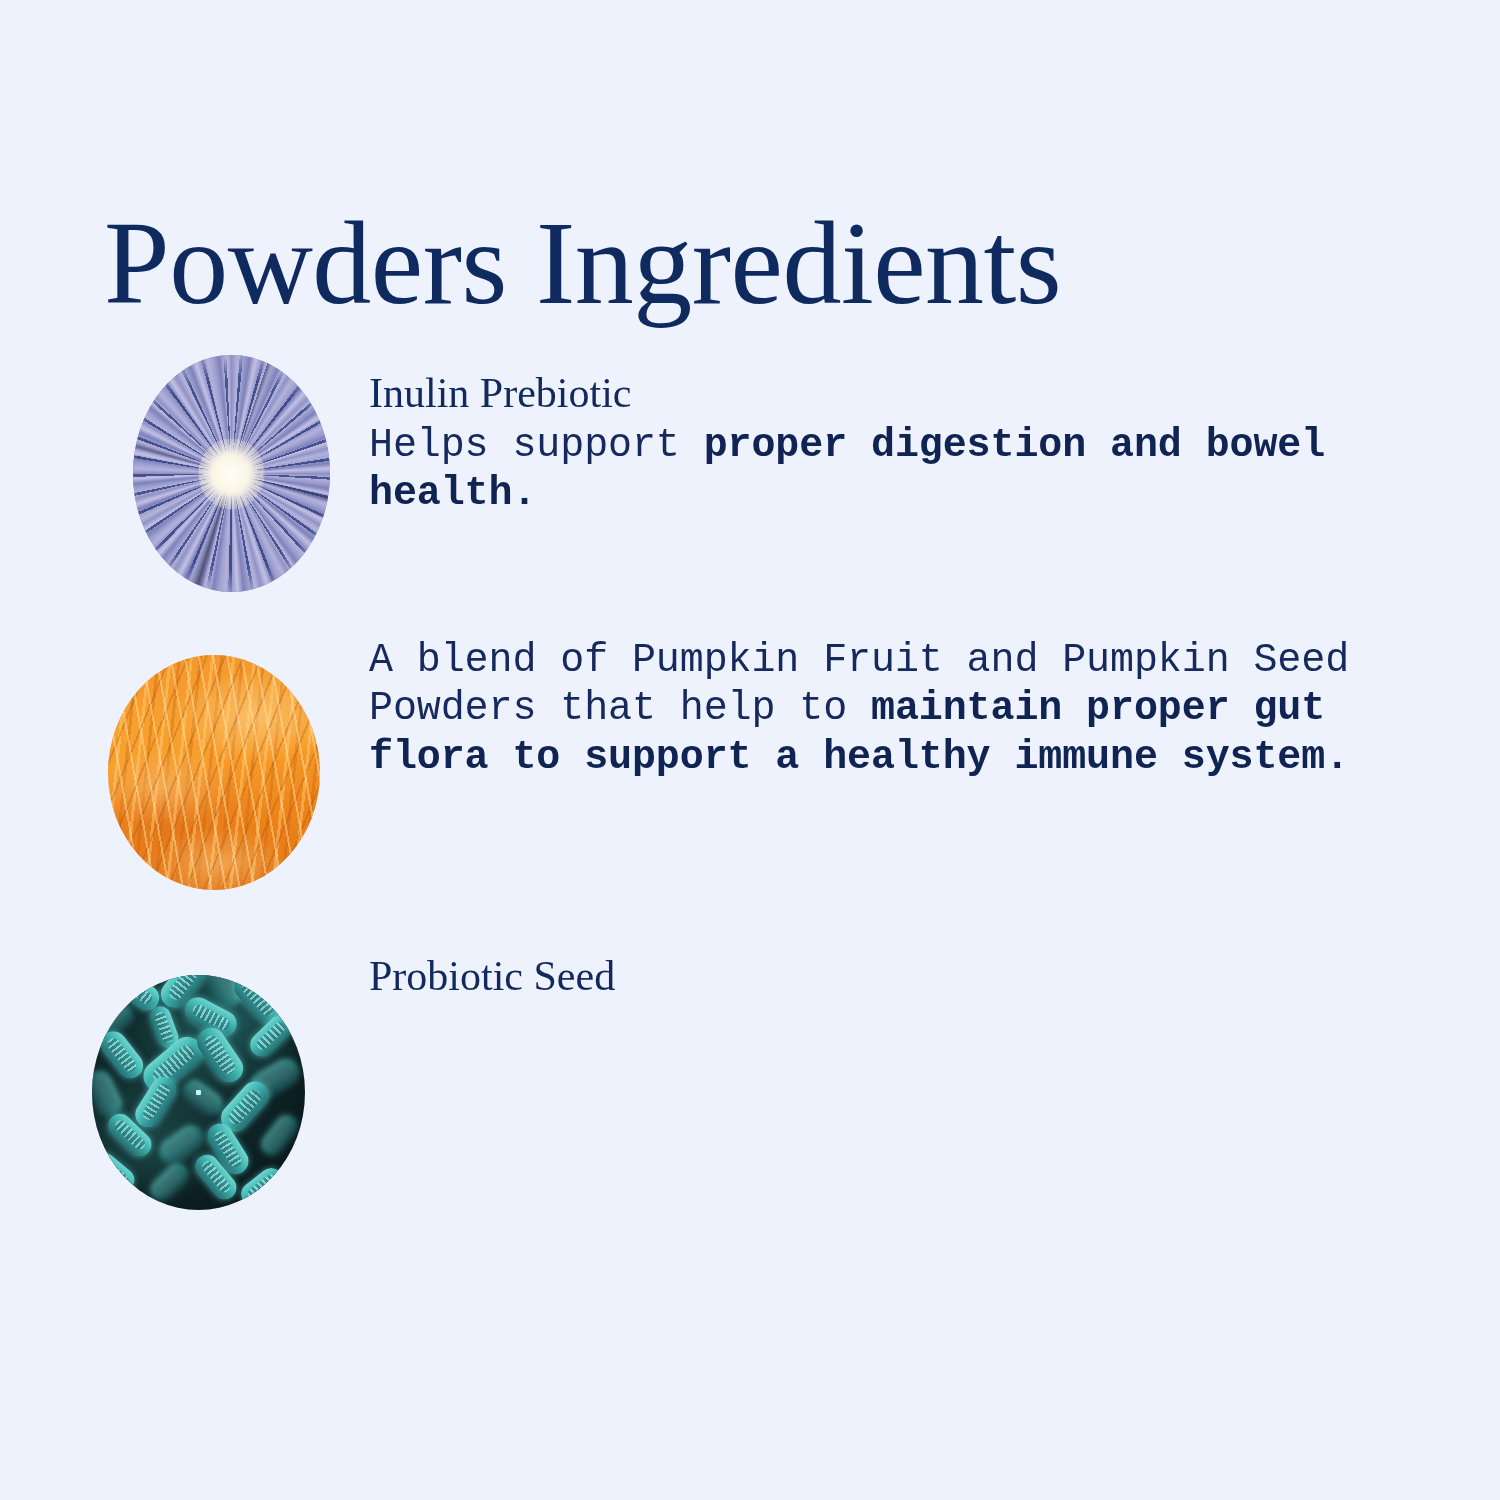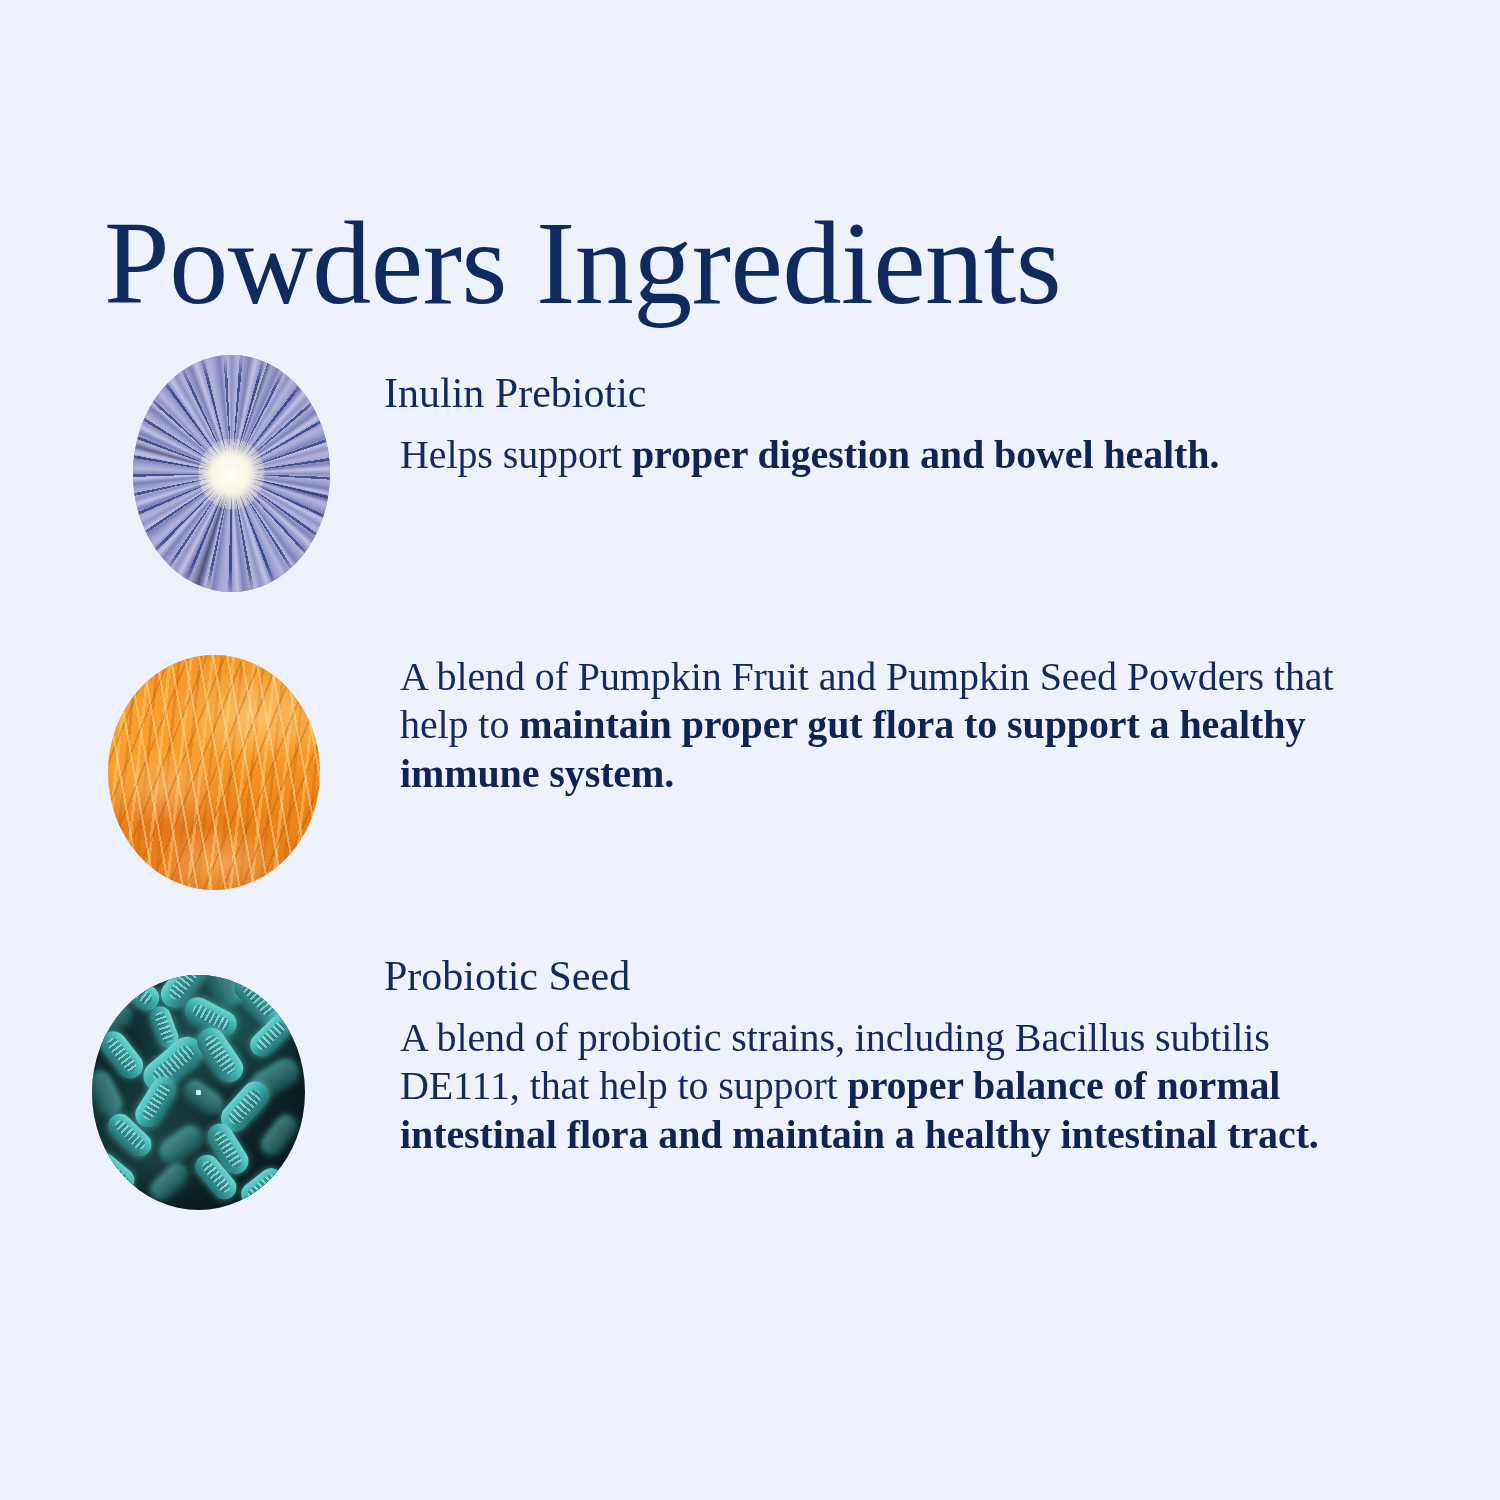--- a/index.html
+++ b/index.html
@@ -187,43 +187,43 @@
       radial-gradient(circle, rgba(198,244,240,0.65) 0 2px, rgba(198,244,240,0) 3px),
       radial-gradient(circle, rgba(198,244,240,0.75) 0 2px, rgba(198,244,240,0) 3px);
     background-repeat: no-repeat;
     background-position: 18% 14%, 30% 26%, 62% 10%, 76% 40%, 12% 52%,
                          44% 62%, 68% 70%, 86% 22%, 34% 84%, 56% 92%;
   }
 
   
   .ing-text {
     position: absolute;
-    left: 384px;
+    left: 369px;
     width: 990px;
   }
   #row-0 .ing-text { top: 17px; }
   #row-1 .ing-text { top: 0px; }
   #row-2 .ing-text { top: 0px; }
 
   .ing-name {
     font-family: "Liberation Serif", "DejaVu Serif", serif;
     font-size: 42px;
     line-height: 1.02;
     color: #11295c;
     margin: 0 0 7px 0;
     font-weight: 400;
     white-space: nowrap;
   }
   .ing-desc {
-    font-family: Liberation Serif, serif;
+    font-family: Liberation Mono, monospace;
     font-size: 40px;
     line-height: 1.21;
     color: #16295c;
     font-weight: 400;
-    margin: 16px;
+    margin: 0;
     letter-spacing: -0.1px;
   }
   .ing-desc b {
     font-weight: 700;
     color: #0f2453;
   }
 </style>
 </head>
 <body>
 
@@ -280,17 +280,16 @@
             <div class="rod" style="left: 10%; top: 84%; width: 23%; height: 10%; transform: translate(-50%, -50%) rotate(40deg);"></div>
             <div class="rod blur" style="left: 36%; top: 88%; width: 20%; height: 9%; transform: translate(-50%, -50%) rotate(-44deg);"></div>
             <div class="rod" style="left: 58%; top: 86%; width: 24%; height: 10%; transform: translate(-50%, -50%) rotate(50deg);"></div>
             <div class="rod" style="left: 80%; top: 90%; width: 22%; height: 10%; transform: translate(-50%, -50%) rotate(-38deg);"></div>
           </div>
         <div class="bact-dots"></div>
       </div>
     </div>
     <div class="ing-text">
       <div class="ing-name">Probiotic Seed</div>
-      <p class="ing-desc">A blend of probiotic strains, including Bacillus subtilis DE111, that help to support <b>proper balance of normal intestinal flora and maintain a healthy intestinal tract.</b></p>
     </div>
   </div>
 
 </div>
 
 </body></html>

